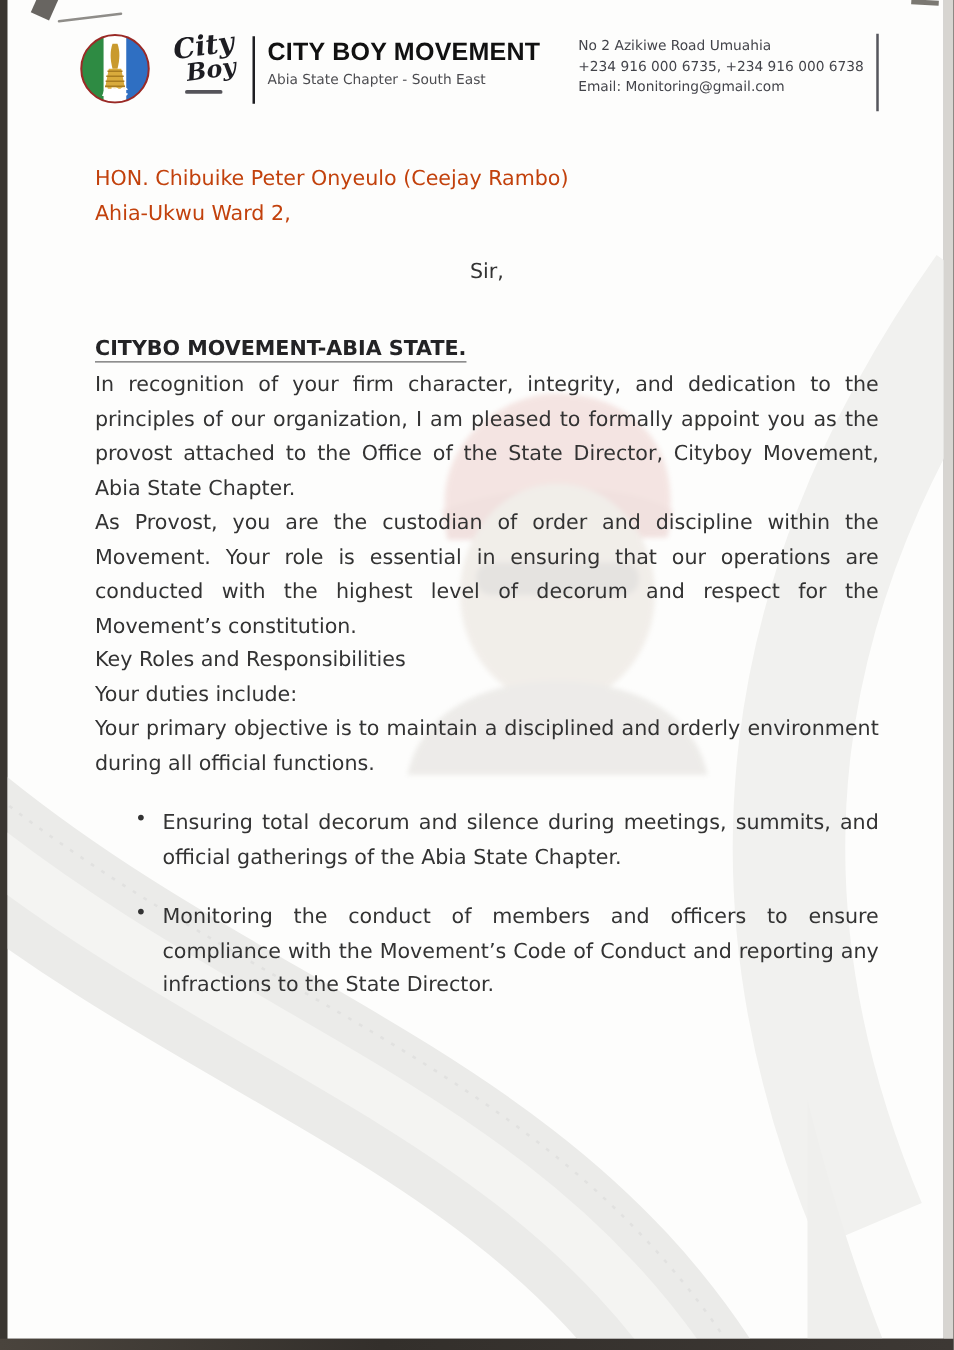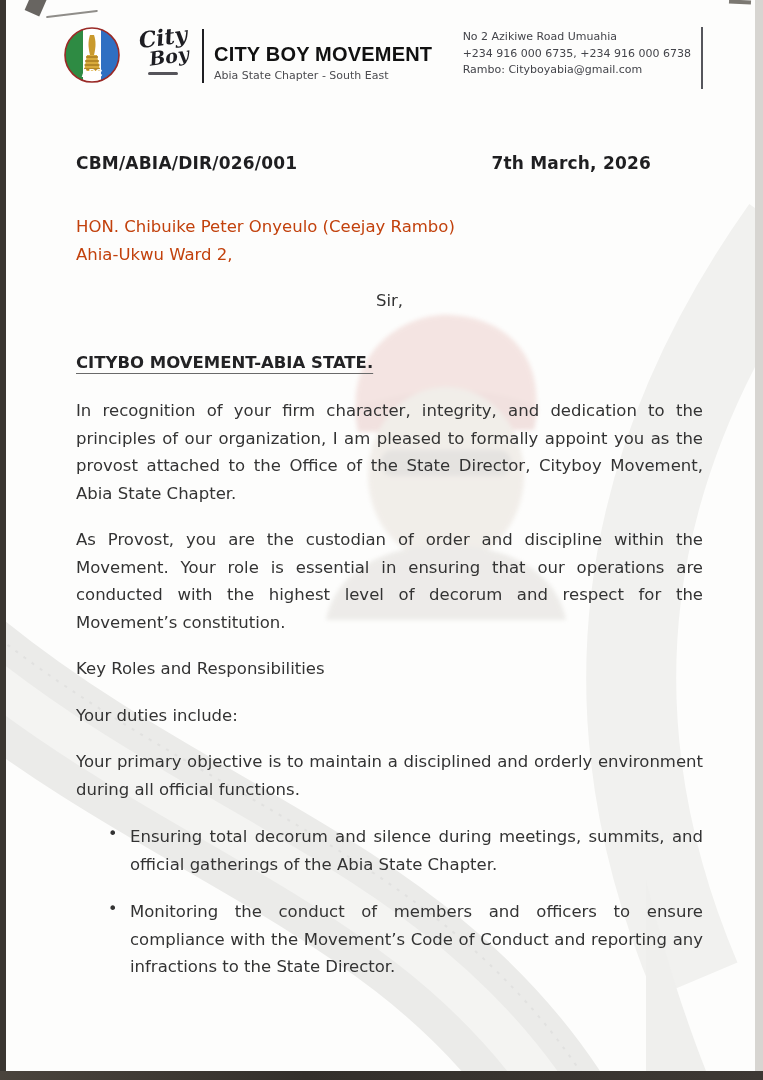--- a/index.html
+++ b/index.html
@@ -41,39 +41,39 @@
   .apc-logo { width: 56px; height: 56px; flex: 0 0 auto; }
   .script-logo { margin-left: 14px; width: 58px; text-align: center;
     font-family: "DejaVu Serif", "Liberation Serif", serif; font-style: italic;
     color: #1d1d22; line-height: 20px; }
   .script-line1 { font-size: 22px; font-weight: 700; transform: rotate(-8deg); }
   .script-line2 { font-size: 19px; font-weight: 700; transform: rotate(-8deg) translateX(6px); }
   .script-underbar { width: 30px; height: 3px; background: #55545a; margin: 5px auto 0; border-radius: 2px; }
   .lh-divider { width: 2px; height: 54px; background: #1e1e22; margin: 2px 10px 0 10px; }
   .org-block { padding-top: 4px; }
   .org-name { font-size: 20px; font-weight: 800; letter-spacing: .2px; color: #111;
-    font-family: "Liberation Sans", sans-serif; margin-top: 12px; }
+    font-family: "Liberation Sans", sans-serif; }
   .org-sub { font-size: 11px; color: #4c4c50; margin-top: 3px; }
   .lh-right { margin-left: auto; display: flex; align-items: flex-start; }
   .contact-block { font-size: 11px; color: #43444a; line-height: 16.5px; padding-top: 2px; }
   .contact-vline { width: 2px; height: 62px; background: #55565c; margin-left: 10px; }
 
   
   .ref-row { display: flex; justify-content: space-between; margin-top: 64px; padding-right: 52px;
     font-weight: 700; font-size: 17px; color: #1f1f21; letter-spacing: .2px; }
 
   
   .recipient { margin-top: 40px; font-size: 16.5px; line-height: 28px; color: #c2410c; }
   .salutation { margin-top: 22px; font-size: 16.5px; color: #333; text-align: center; }
   .subject { margin-top: 38px; font-weight: 700; font-size: 16.5px; color: #232325; line-height: 30px; }
   .subject .s1 { text-align: justify; text-align-last: justify; text-decoration: underline;
     text-underline-offset: 5px; text-decoration-thickness: 1px; text-decoration-color: #6a6a6a; }
   .subject .s2 { text-decoration: underline; text-underline-offset: 5px;
     text-decoration-thickness: 1px; text-decoration-color: #6a6a6a; }
-  .para { margin-top: 19px; font-size: 16.5px; line-height: 27.5px; text-align: justify; color: #333; }
+  .para { font-size: 16.5px; line-height: 27.5px; text-align: justify; color: #333; }
   .plain { text-align: left; }
   .bullets { margin-top: 8px; }
   .bullet-item { display: flex; margin-top: 20px; padding-left: 32px; }
   .bullet-dot { width: 22px; flex: 0 0 auto; font-size: 16px; color: #333; padding-top: 1px; }
   .bullet-text { flex: 1; font-size: 16.5px; line-height: 27.5px; text-align: justify; color: #333; }
 </style>
 </head>
 <body>
 
 <div class="photo-frame">
@@ -133,30 +133,26 @@
 
         <div class="org-block">
           <div class="org-name">CITY BOY MOVEMENT</div>
           <div class="org-sub">Abia State Chapter - South East</div>
         </div>
 
         <div class="lh-right">
           <div class="contact-block">
             <div>No 2 Azikiwe Road Umuahia</div>
             <div>+234 916 000 6735, +234 916 000 6738</div>
-            <div>Rambo: Cityboyabia@gmail.com</div>
+            <div>Email: Monitoring@gmail.com</div>
           </div>
           <div class="contact-vline"></div>
         </div>
       </div>
 
-      <div class="ref-row">
-        <div>CBM/ABIA/DIR/026/001</div>
-        <div>7th March, 2026</div>
-      </div>
 
       <div class="recipient">
         <div>HON. Chibuike Peter Onyeulo (Ceejay Rambo)</div>
         <div>Ahia-Ukwu Ward 2,</div>
       </div>
 
       <div class="salutation">Sir,</div>
 
       <div class="subject">
         <div class="s2">CITYBO MOVEMENT-ABIA STATE.</div>

